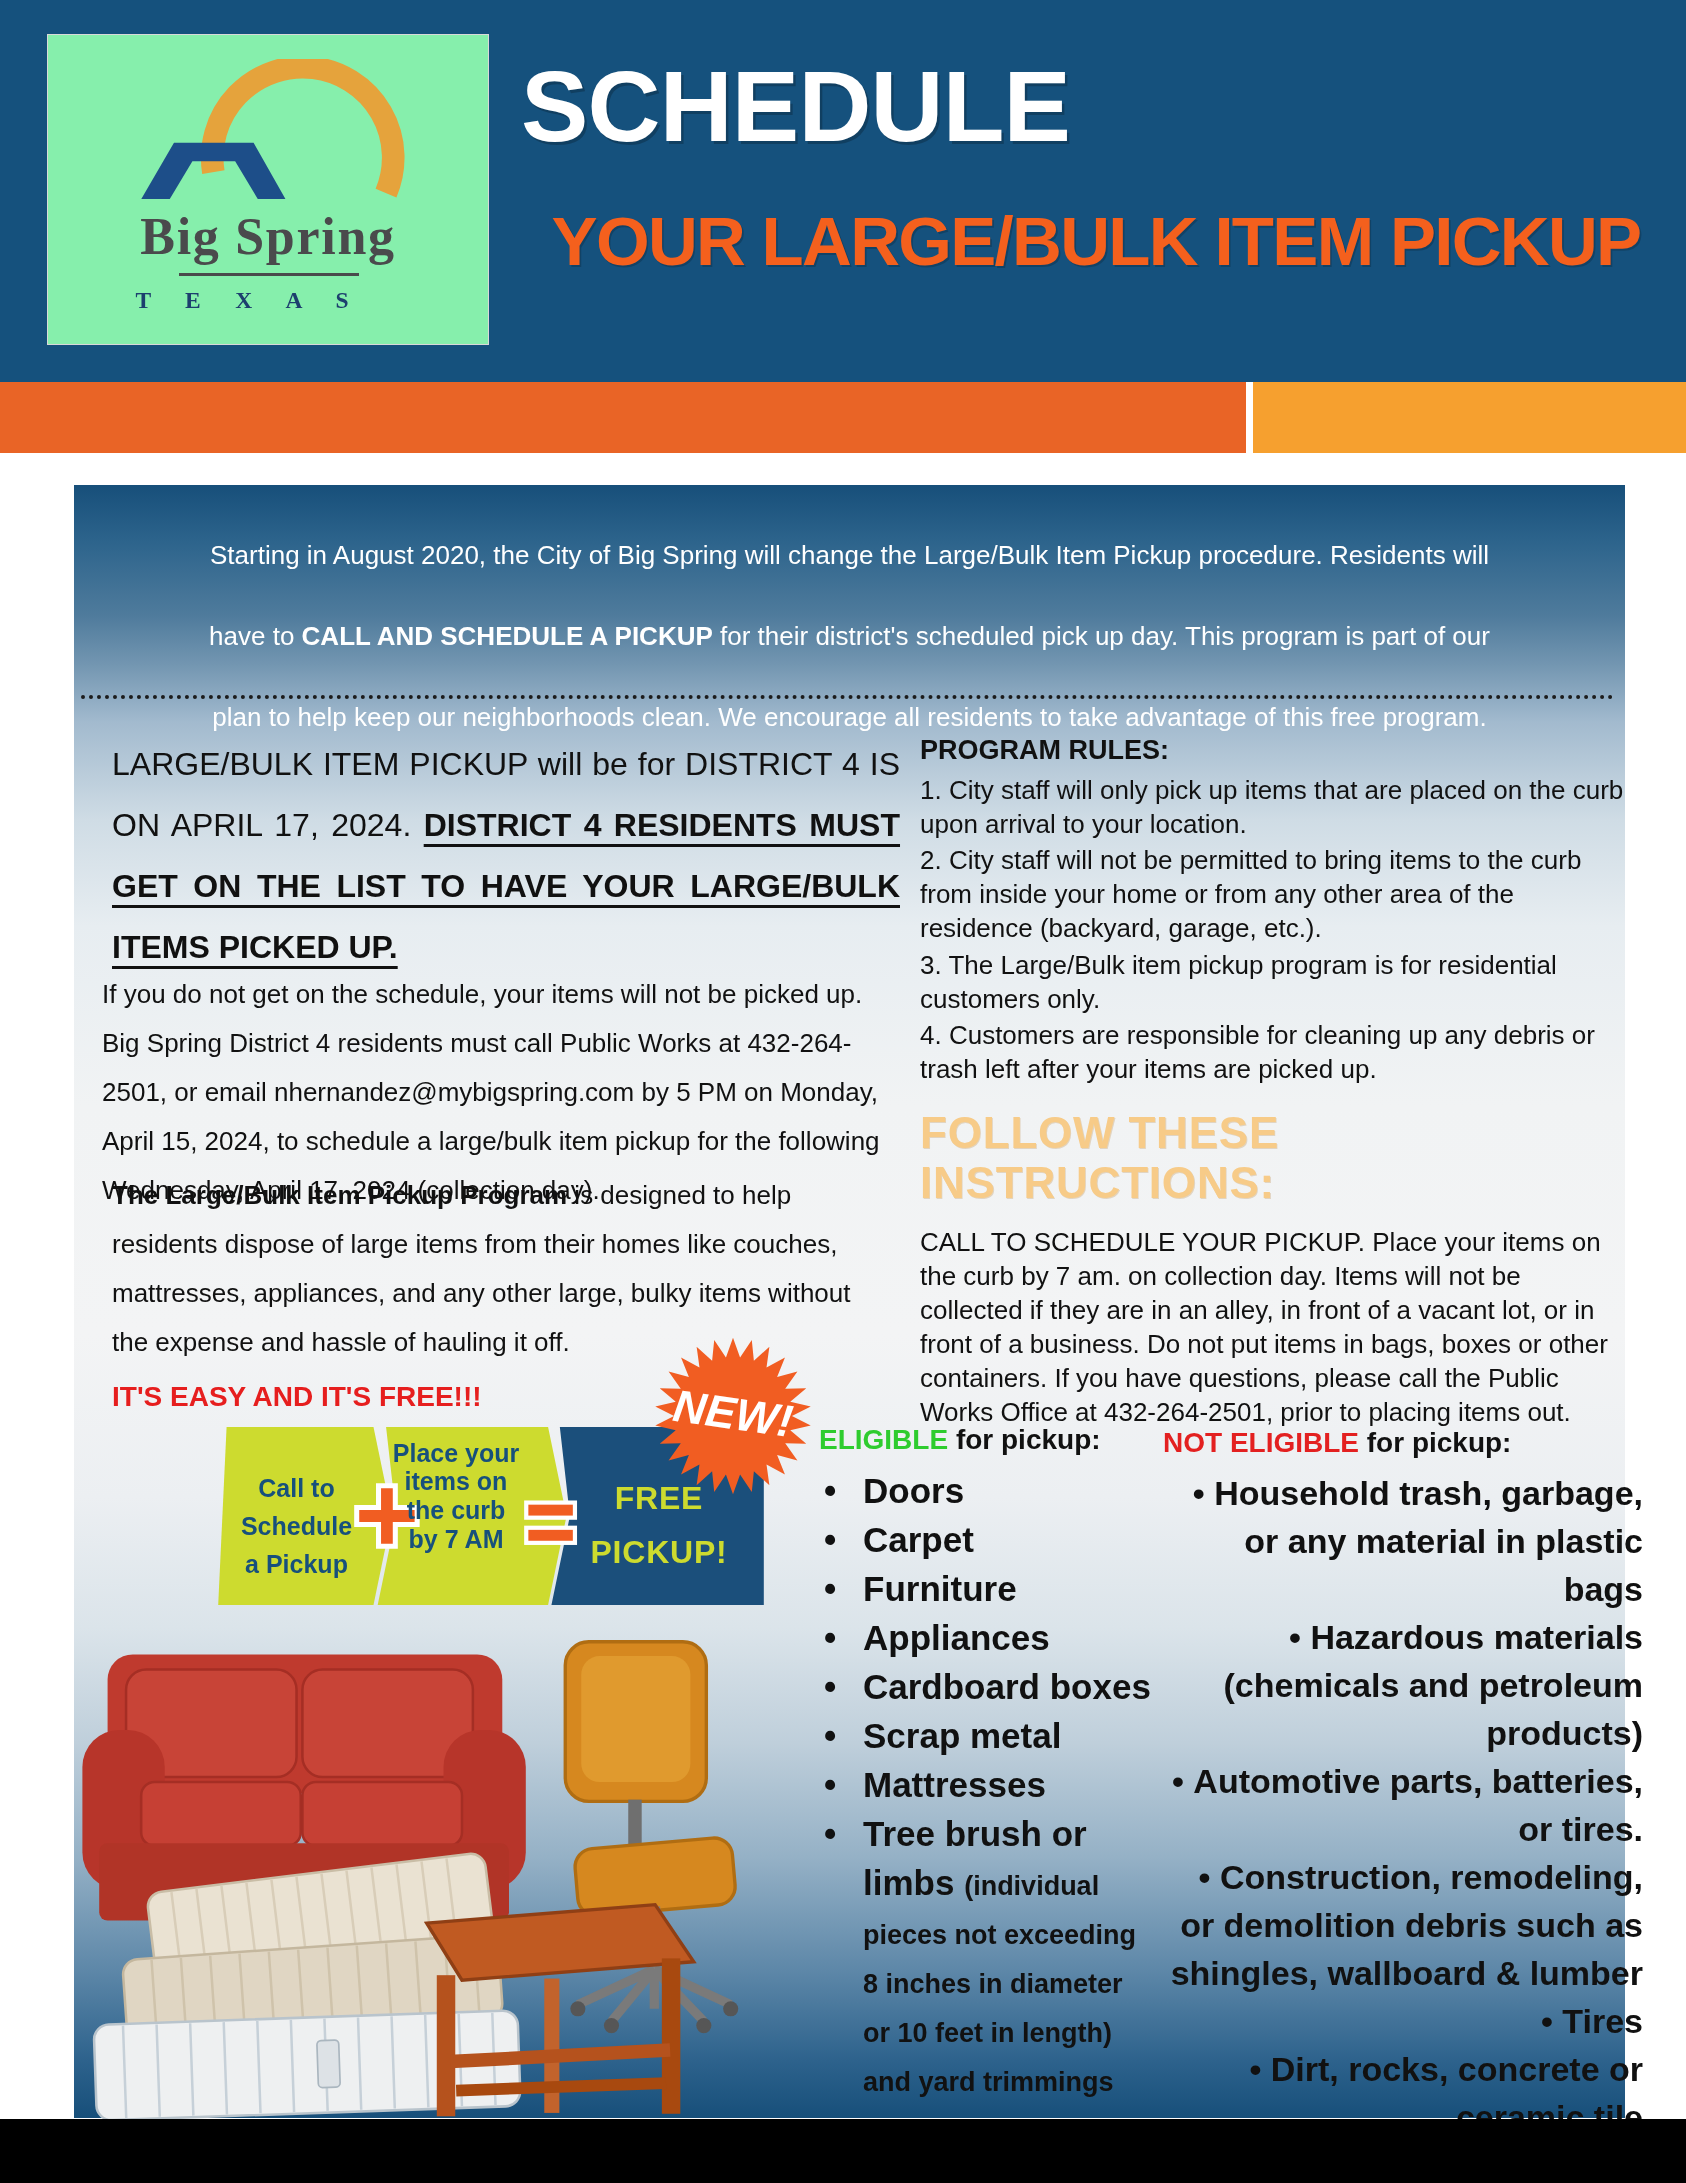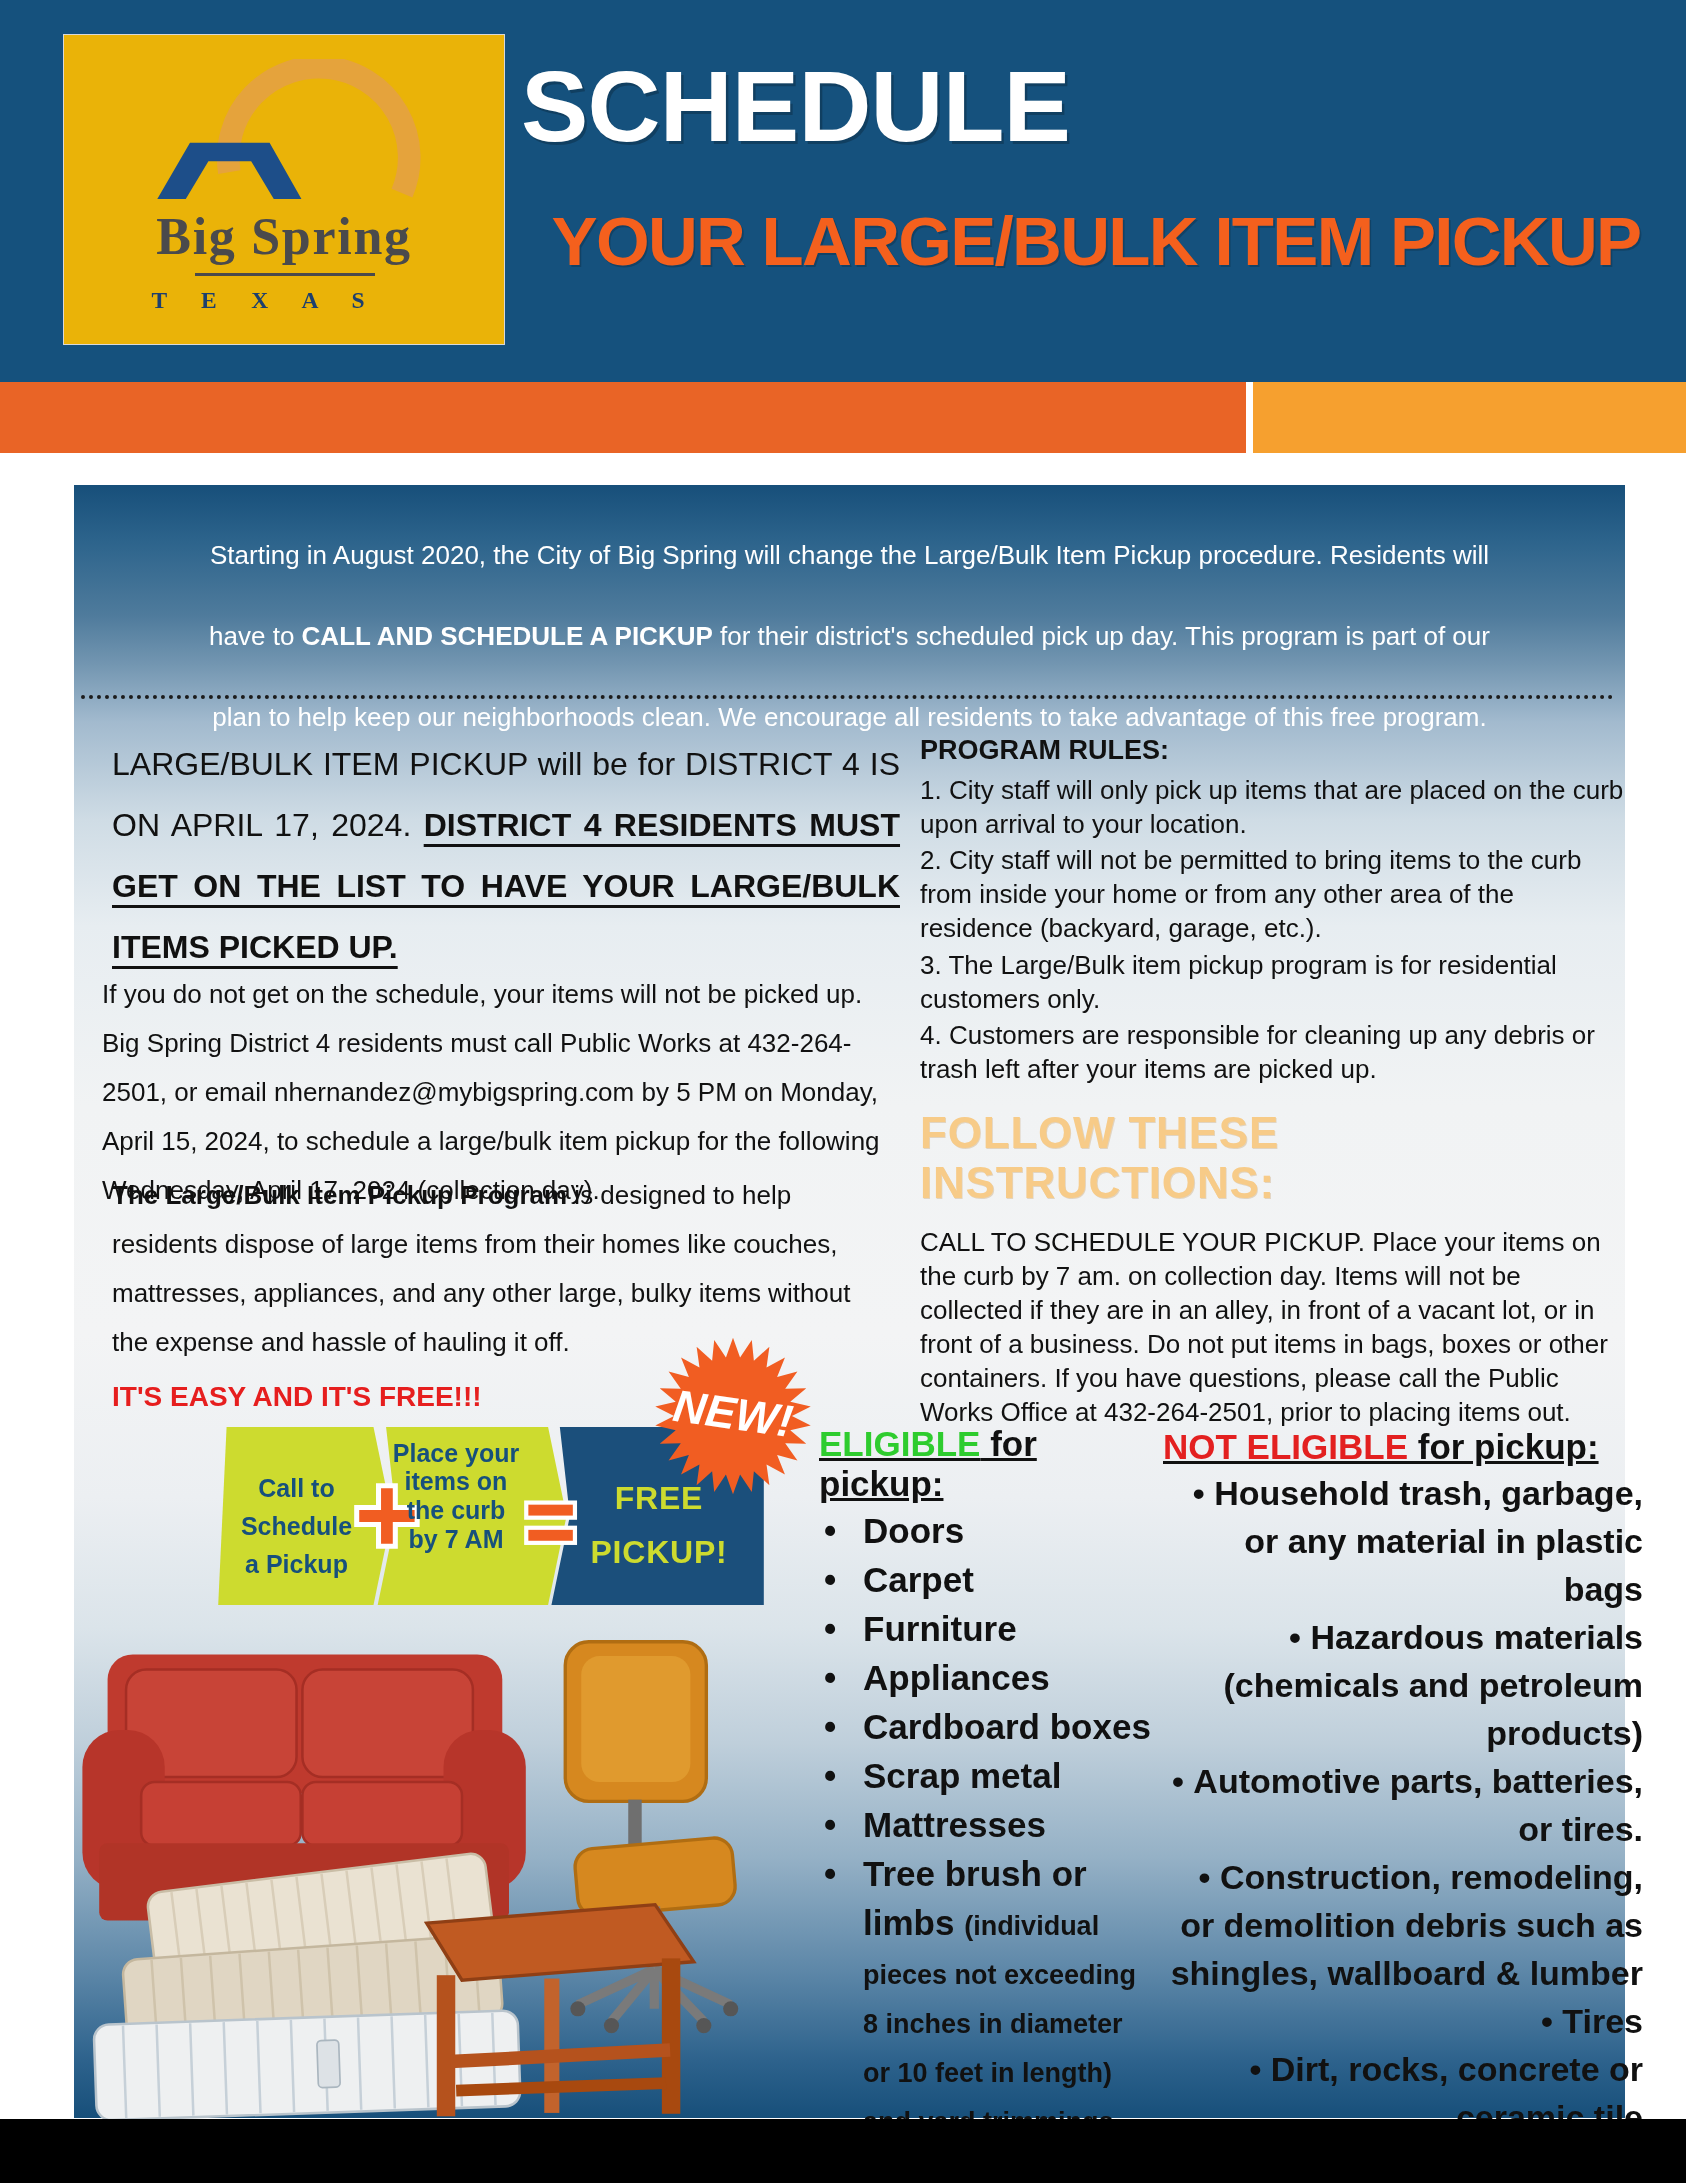--- a/index.html
+++ b/index.html
@@ -1,21 +1,21 @@
 <!DOCTYPE html>
 <html style="font-size:13.4px"><head>
 <meta charset="utf-8">
 <style>
   html,body{margin:0;padding:0;background:#777;}
   .page{position:relative;width:1687px;height:2183px;background:#ffffff;overflow:hidden;
         font-family:"Liberation Sans",sans-serif;}
 
   
   .hdr{position:absolute;left:0;top:0;width:1687px;height:382px;background:#15517d;}
-  .logo-card{position:absolute;left:63px;top:34px;width:440px;height:309px;background:#eab308;
+  .logo-card{position:absolute;left:47px;top:34px;width:440px;height:309px;background:#86efac;
              border:0.8px solid #d9d9d9;}
   .logo-svg{position:absolute;left:76px;top:23.5px;}
   .logo-city{position:absolute;left:0;top:172px;width:440px;text-align:center;
              font-family:"Liberation Serif",serif;font-weight:bold;font-size:52px;
              color:#4a4a4c;letter-spacing:1.7px;}
   .logo-rule{position:absolute;left:131px;top:238px;width:180px;height:2.5px;background:#4a4a4c;}
   .logo-state{position:absolute;left:0;top:252px;width:388px;text-align:center;
               font-family:"Liberation Serif",serif;font-weight:bold;font-size:23.5px;
               color:#1d3f6e;letter-spacing:14.3px;text-indent:14.3px;}
   .title1{position:absolute;left:521px;top:49px;width:1150px;text-align:left;color:#ffffff;
@@ -56,21 +56,21 @@
   .rules{position:absolute;left:846px;top:250px;width:710px;color:#111;}
   .rules-title{font-size:27px;font-weight:bold;margin:0 0 6.7px 0;}
   .rule-item{font-size:26px;line-height:34px;margin:0 0 2.5px 0;}
   .follow-title{font-size:44px;font-weight:bold;color:#f7cb88;margin:22px 0 17px 0;
                 letter-spacing:0.8px;text-shadow:0.8px 0.8px 0 rgba(180,120,40,.25);}
   .follow-body{font-size:26px;line-height:34px;margin:0;}
 
   
   .eli-col{position:absolute;left:745px;top:939px;width:338px;color:#111;}
   .ne-col{position:absolute;left:1089px;top:942px;width:480px;color:#111;}
-  .list-head{font-size:35px;font-weight:bold;margin:0 0 2px 0;text-decoration:underline;}
+  .list-head{font-size:28px;font-weight:bold;margin:0 0 10px 0;}
   .hl-green{color:#2ecc2e;}
   .hl-red{color:#e32020;}
   .eli-item{position:relative;padding-left:44px;font-size:35px;font-weight:bold;line-height:49px;}
   .eli-item::before{content:"\2022";position:absolute;left:5px;}
   .eli-note{font-size:27px;line-height:38px;font-weight:bold;}
   .ne-item{font-size:34px;font-weight:bold;line-height:48px;text-align:right;}
   .ne-item::before{content:"\2022\00a0 ";}
 
   
   .steps{position:absolute;left:140px;top:942px;width:554px;height:178px;}

